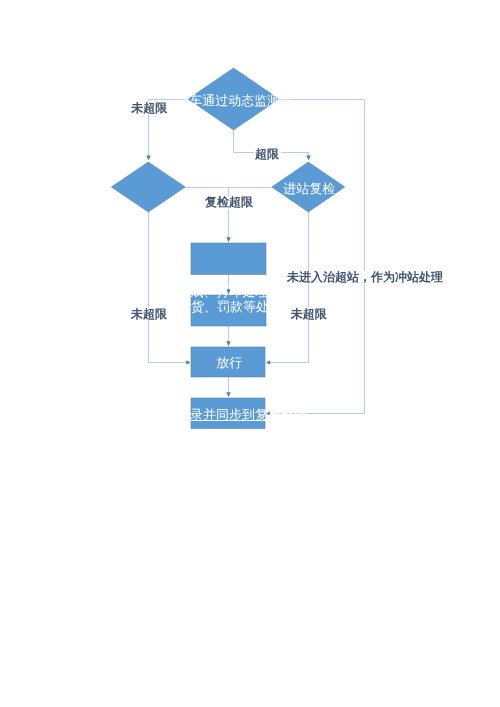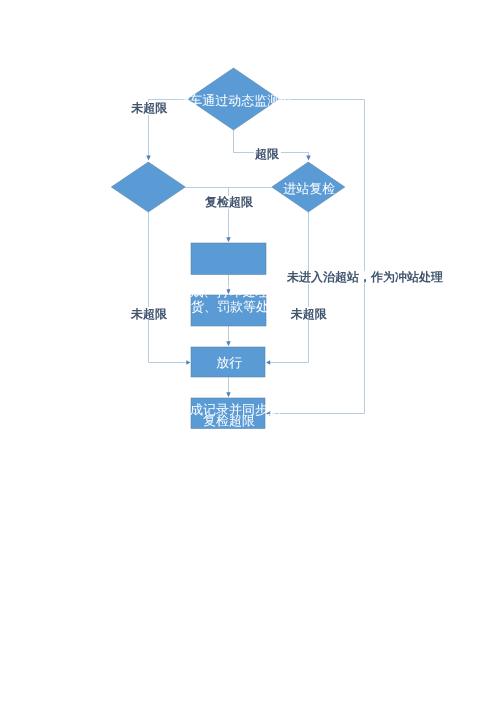--- a/index.html
+++ b/index.html
@@ -9,21 +9,21 @@
        font-family:"Liberation Sans",sans-serif;}
   #page{position:relative;width:500px;height:707px;background:#ffffff;overflow:hidden;
         will-change:transform;transform:translateZ(0);}
   #chart{position:absolute;left:0;top:0;width:500px;height:707px;}
 
   
   .shape{position:absolute;display:flex;align-items:center;justify-content:center;
          color:#ffffff;line-height:normal;letter-spacing:0;
          font-size:13px;white-space:nowrap;padding-top:1px;box-sizing:border-box;}
   .shape span{display:block;}
-  .shape.two-line{flex-direction:column;line-height:11.6px;}
+  .shape.two-line{flex-direction:row;line-height:11.6px;text-decoration:underline;}
 
   
   .conn-label{position:absolute;color:#41556f;font-size:12px;letter-spacing:0;
               white-space:nowrap;font-weight:bold;line-height:1;
               transform:translate(-50%,-50%);}
   .conn-label .bg{position:absolute;left:-1.5px;right:-1.5px;top:-0.5px;bottom:-0.5px;
               background:#ffffff;z-index:-1;}
 </style>
 </head>
 <body>

